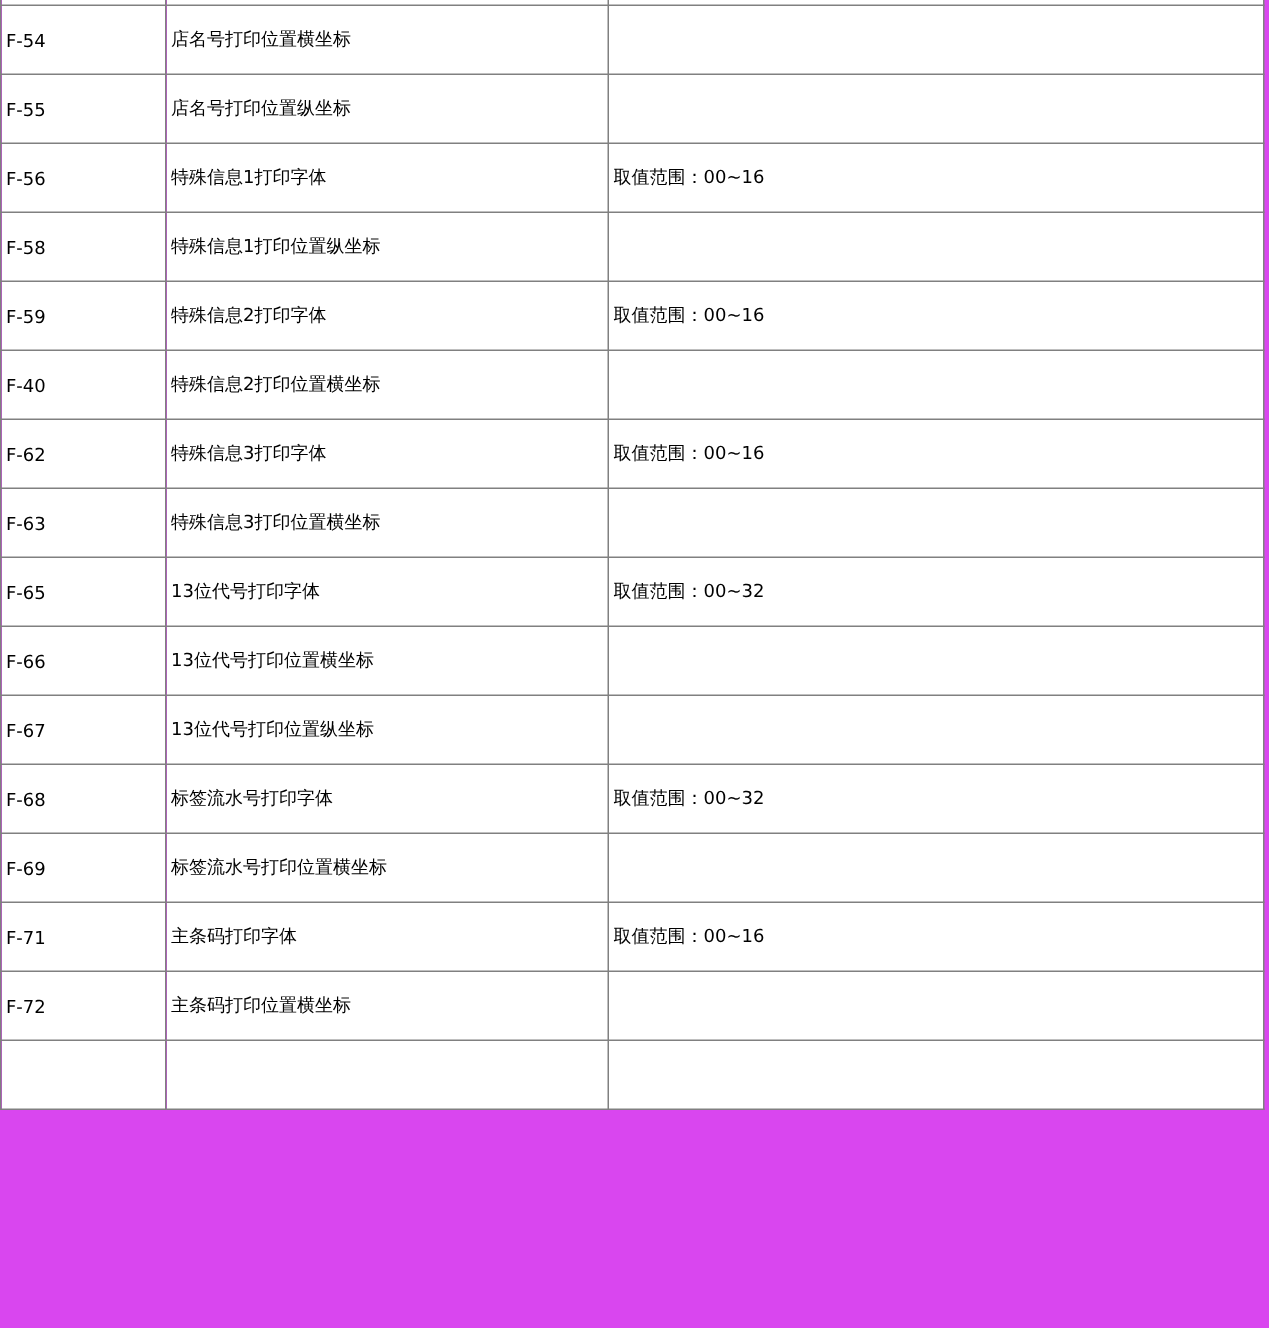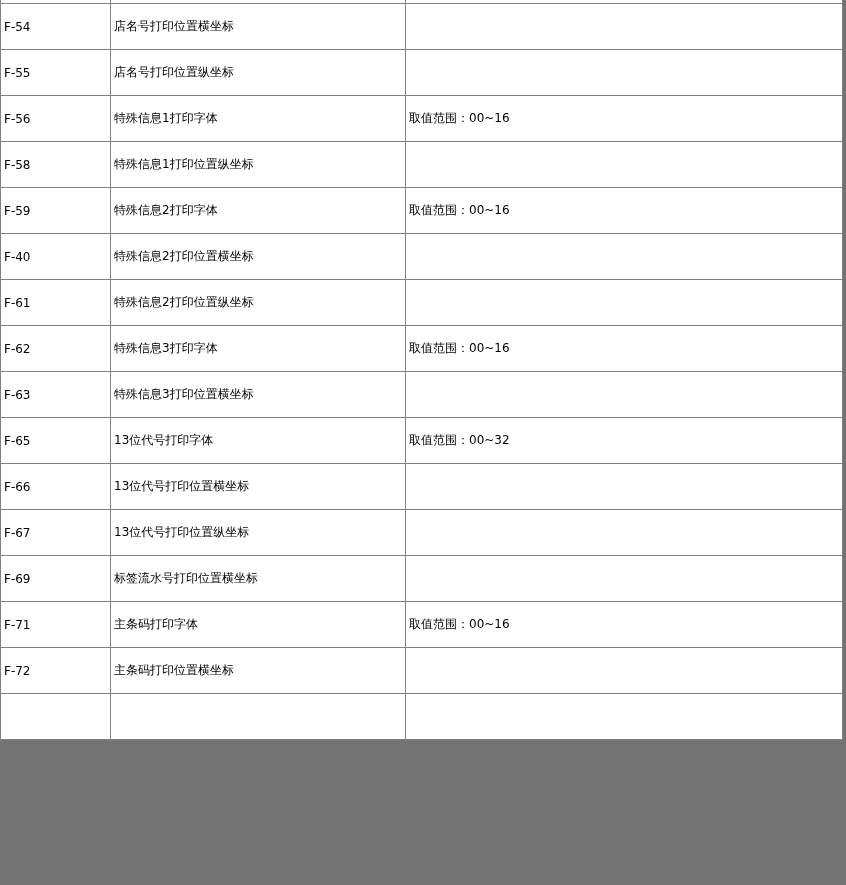--- a/index.html
+++ b/index.html
@@ -5,21 +5,21 @@
   html, body {
     margin: 0;
     padding: 0;
     background: #ffffff;
   }
   .screen {
     position: relative;
     width: 846px;
     height: 885px;
     overflow: hidden;
-    background: #737373;
+    background: #d946ef;
     font-family: "DejaVu Sans", sans-serif;
   }
   table.param-table {
     position: absolute;
     top: -43px;
     left: 0;
     width: 842px;
     border-collapse: collapse;
     table-layout: fixed;
     font-size: 12px;
@@ -81,25 +81,20 @@
           <td>F-59</td>
           <td>特殊信息2打印字体</td>
           <td>取值范围：00~16</td>
         </tr>
         <tr>
           <td>F-40</td>
           <td>特殊信息2打印位置横坐标</td>
           <td></td>
         </tr>
         <tr>
-          <td>F-61</td>
-          <td>特殊信息2打印位置纵坐标</td>
-          <td></td>
-        </tr>
-        <tr>
           <td>F-62</td>
           <td>特殊信息3打印字体</td>
           <td>取值范围：00~16</td>
         </tr>
         <tr>
           <td>F-63</td>
           <td>特殊信息3打印位置横坐标</td>
           <td></td>
         </tr>
         <tr>
@@ -109,20 +104,25 @@
         </tr>
         <tr>
           <td>F-66</td>
           <td>13位代号打印位置横坐标</td>
           <td></td>
         </tr>
         <tr>
           <td>F-67</td>
           <td>13位代号打印位置纵坐标</td>
           <td></td>
+        </tr>
+        <tr>
+          <td>F-68</td>
+          <td>标签流水号打印字体</td>
+          <td>取值范围：00~32</td>
         </tr>
         <tr>
           <td>F-69</td>
           <td>标签流水号打印位置横坐标</td>
           <td></td>
         </tr>
         <tr>
           <td>F-71</td>
           <td>主条码打印字体</td>
           <td>取值范围：00~16</td>

